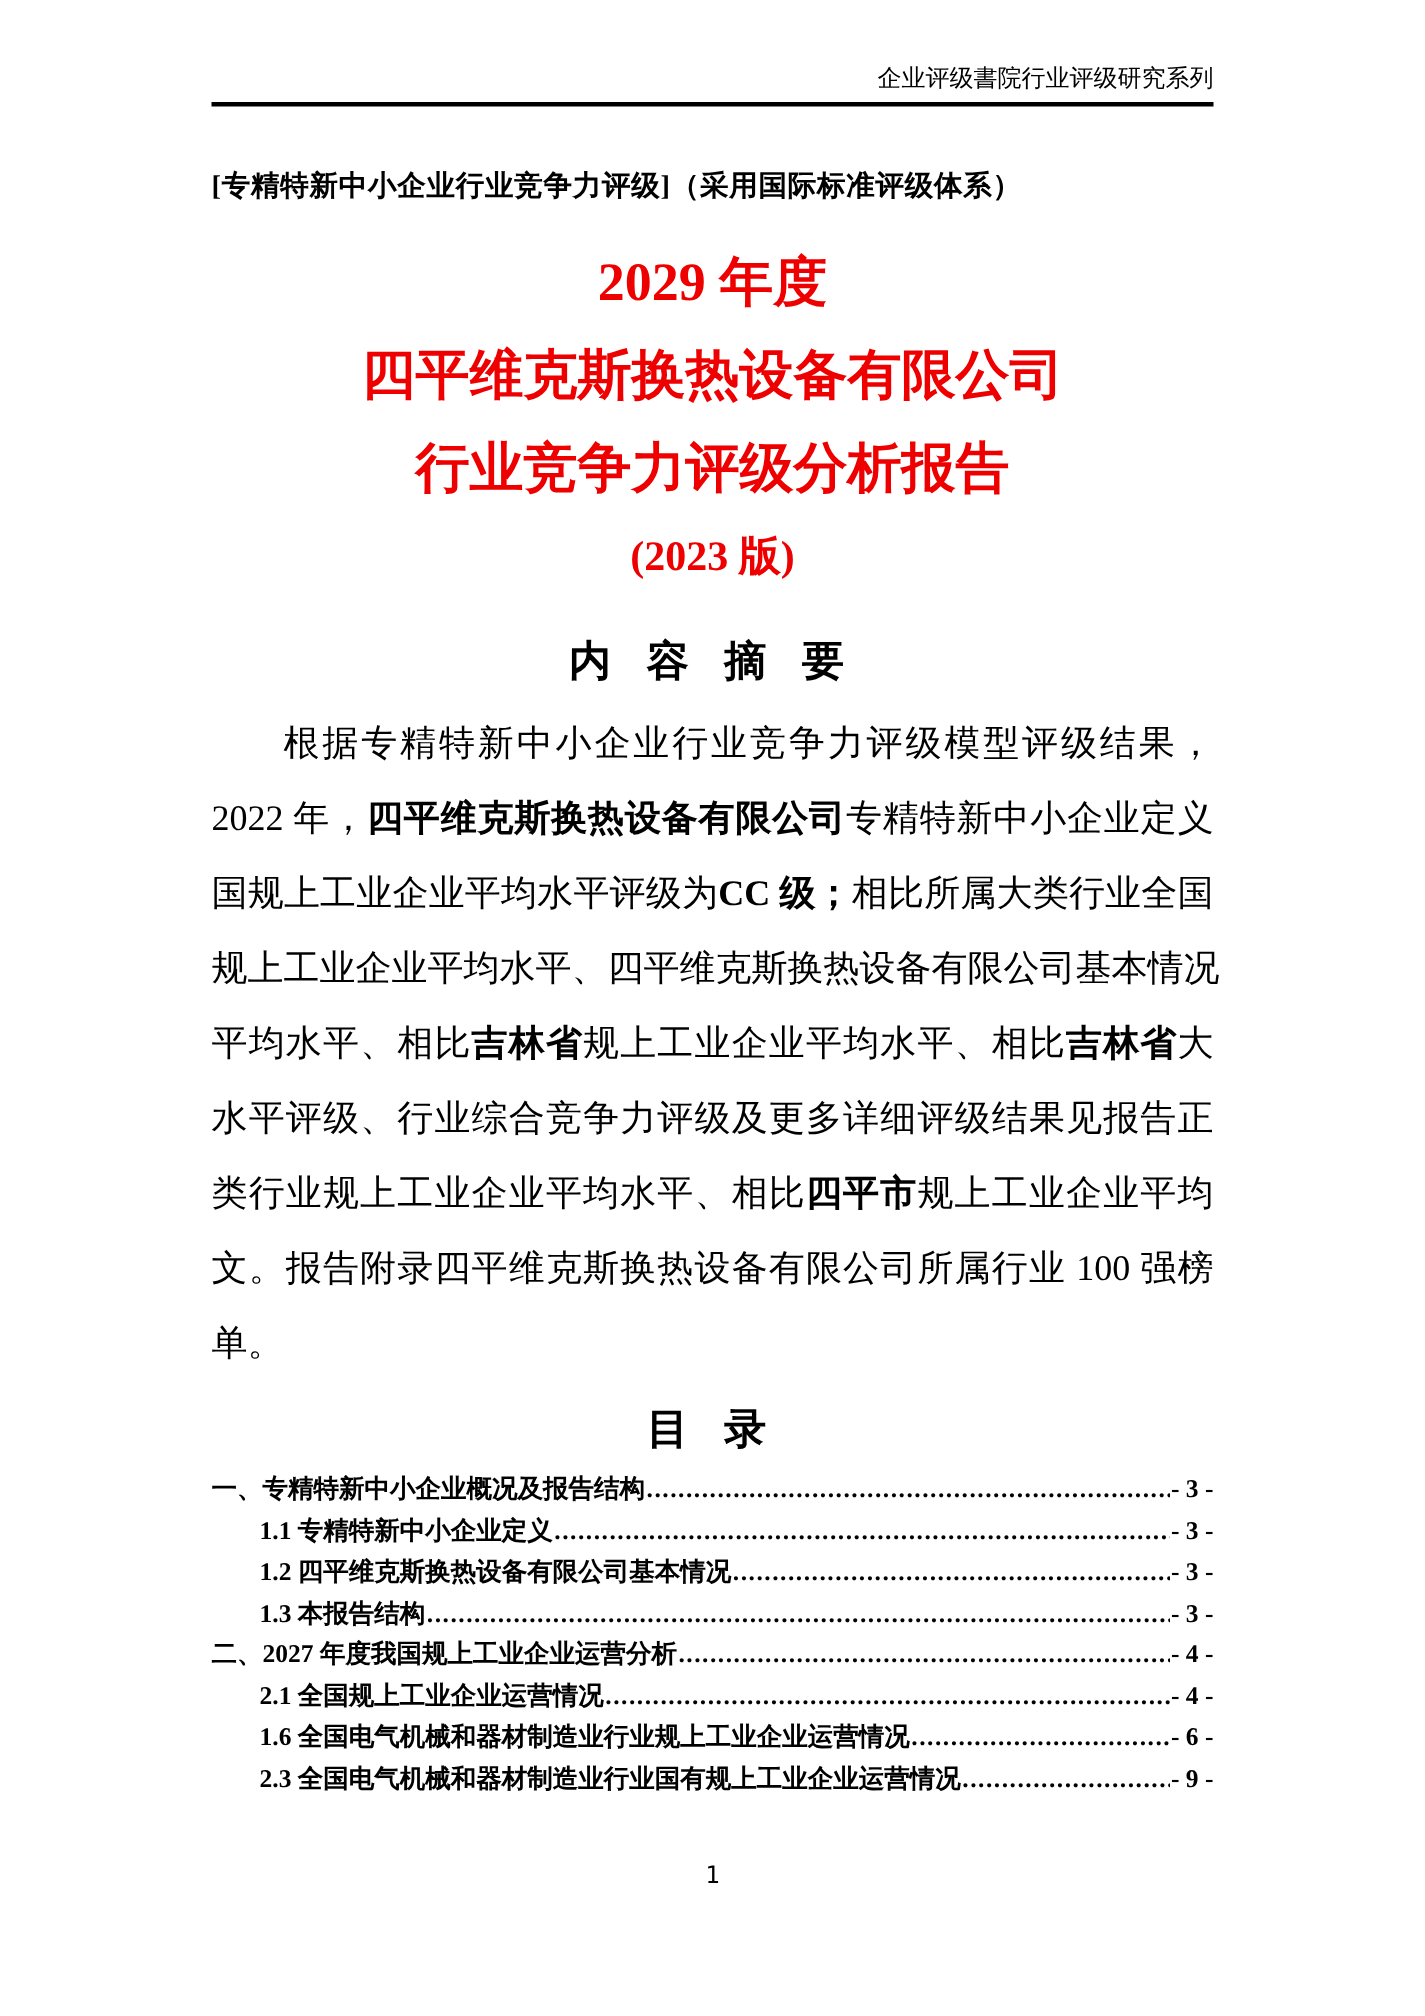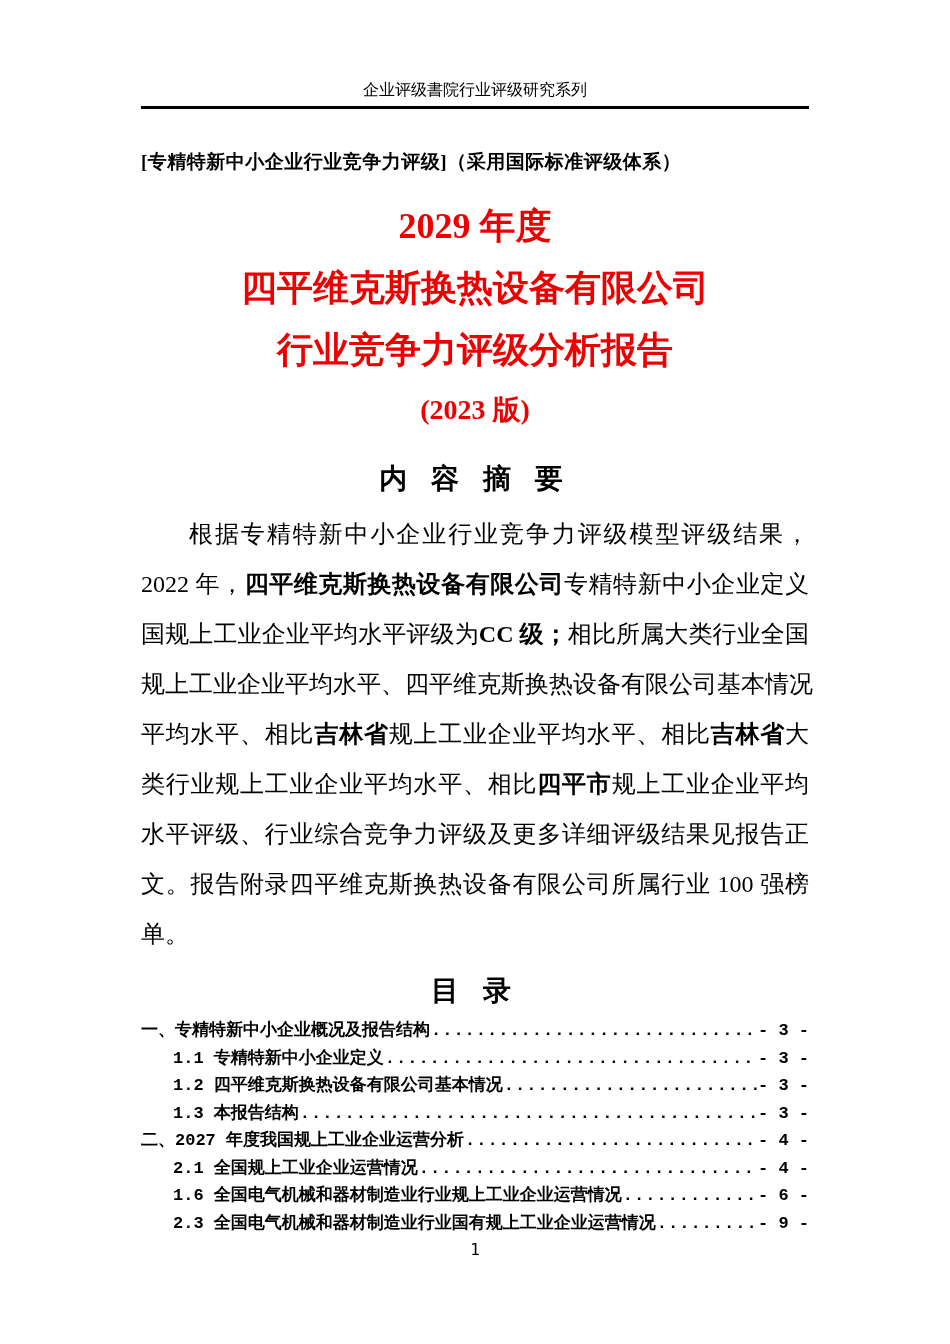--- a/index.html
+++ b/index.html
@@ -10,23 +10,23 @@
     font-family: "Liberation Serif", serif;
     color: #000;
     position: relative;
     overflow: hidden;
   }
   .page { width: 950px; height: 1344px; position: relative; background: #fff; }
   .content { width: 668px; margin: 0 auto; }
 
   
   .header {
-    padding-top: 80px;
+    padding-top: 42px;
     display: flex;
-    justify-content: center;
+    justify-content: flex-end;
     align-items: flex-end;
     font-family: Liberation Serif, serif;
     font-size: 16px;
     padding-bottom: 5px;
     border-bottom: 3px solid #000;
   }
 
   
   .classification {
     margin-top: 40px;
@@ -60,21 +60,21 @@
     height: 50px;
     text-align: justify;
     text-justify: inter-character;
     white-space: nowrap;
   }
   .paragraph .pline.just { text-align-last: justify; }
   .paragraph .pline.indent { text-indent: 48px; }
   .paragraph .seg-bold { font-weight: bold; }
 
   
-  .toc { margin-top: 6px; font-family: Liberation Mono, monospace; font-size: 17px; font-weight: bold; }
+  .toc { margin-top: 6px; font-family: Liberation Serif, serif; font-size: 17px; font-weight: bold; }
   .toc-row {
     display: flex;
     align-items: baseline;
     line-height: 27.5px;
     height: 27.5px;
     overflow: hidden;
   }
   .toc-row.lvl2 { padding-left: 32px; }
   .toc-label { white-space: nowrap; }
   .toc-dots {
@@ -122,22 +122,22 @@
     </div>
 
     <h2 class="section-heading">内 容 摘 要</h2>
 
     <div class="paragraph" id="summary-paragraph">
         <div class="pline just indent"><span>根据专精特新中小企业行业竞争力评级模型评级结果，</span></div>
         <div class="pline just"><span>2022 年，</span><span class="seg-bold">四平维克斯换热设备有限公司</span><span>专精特新中小企业定义</span></div>
         <div class="pline just"><span>国规上工业企业平均水平评级为</span><span class="seg-bold">CC 级；</span><span>相比所属大类行业全国</span></div>
         <div class="pline just"><span>规上工业企业平均水平、四平维克斯换热设备有限公司基本情况</span></div>
         <div class="pline just"><span>平均水平、相比</span><span class="seg-bold">吉林省</span><span>规上工业企业平均水平、相比</span><span class="seg-bold">吉林省</span><span>大</span></div>
+        <div class="pline just"><span>水平评级、行业综合竞争力评级及更多详细评级结果见报告正</span></div>
         <div class="pline just"><span>类行业规上工业企业平均水平、相比</span><span class="seg-bold">四平市</span><span>规上工业企业平均</span></div>
-        <div class="pline just"><span>水平评级、行业综合竞争力评级及更多详细评级结果见报告正</span></div>
         <div class="pline just"><span>文。报告附录四平维克斯换热设备有限公司所属行业 100 强榜</span></div>
         <div class="pline"><span>单。</span></div>
       </div>
 
     <h2 class="section-heading toc-heading">目 录</h2>
 
     <div class="toc" id="toc-list">
         <div class="toc-row">
           <span class="toc-label">一、专精特新中小企业概况及报告结构</span>
           <span class="toc-dots"></span>

